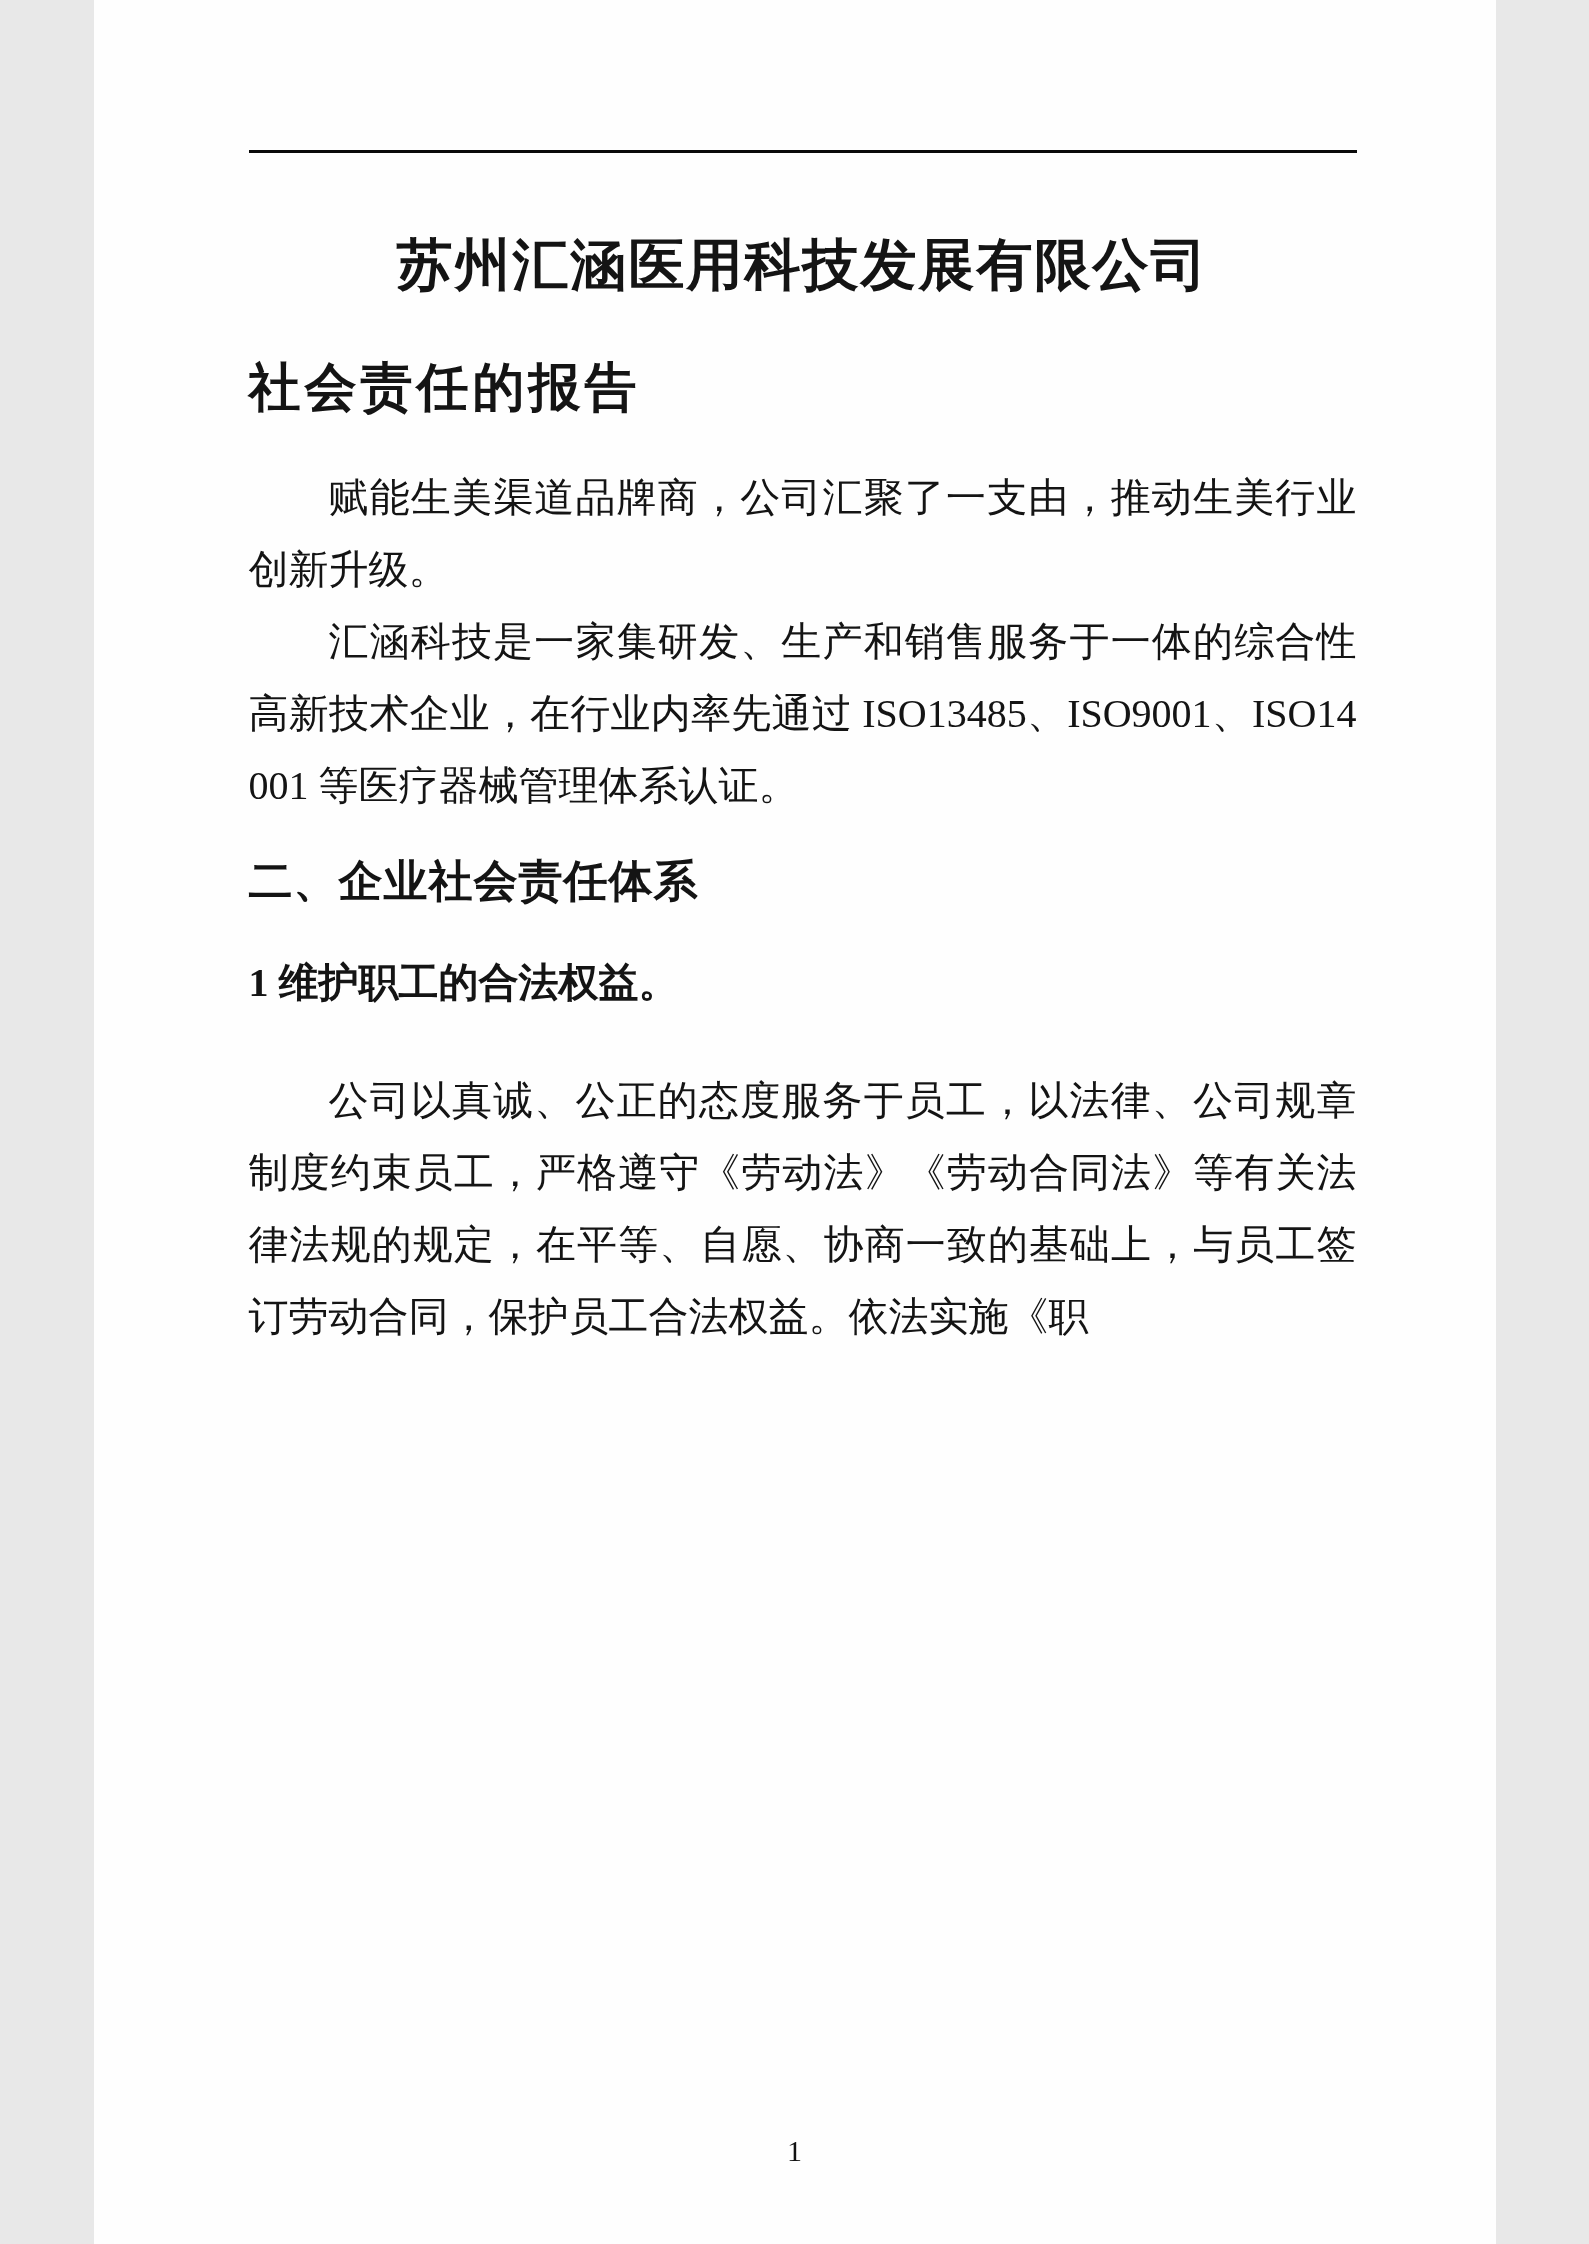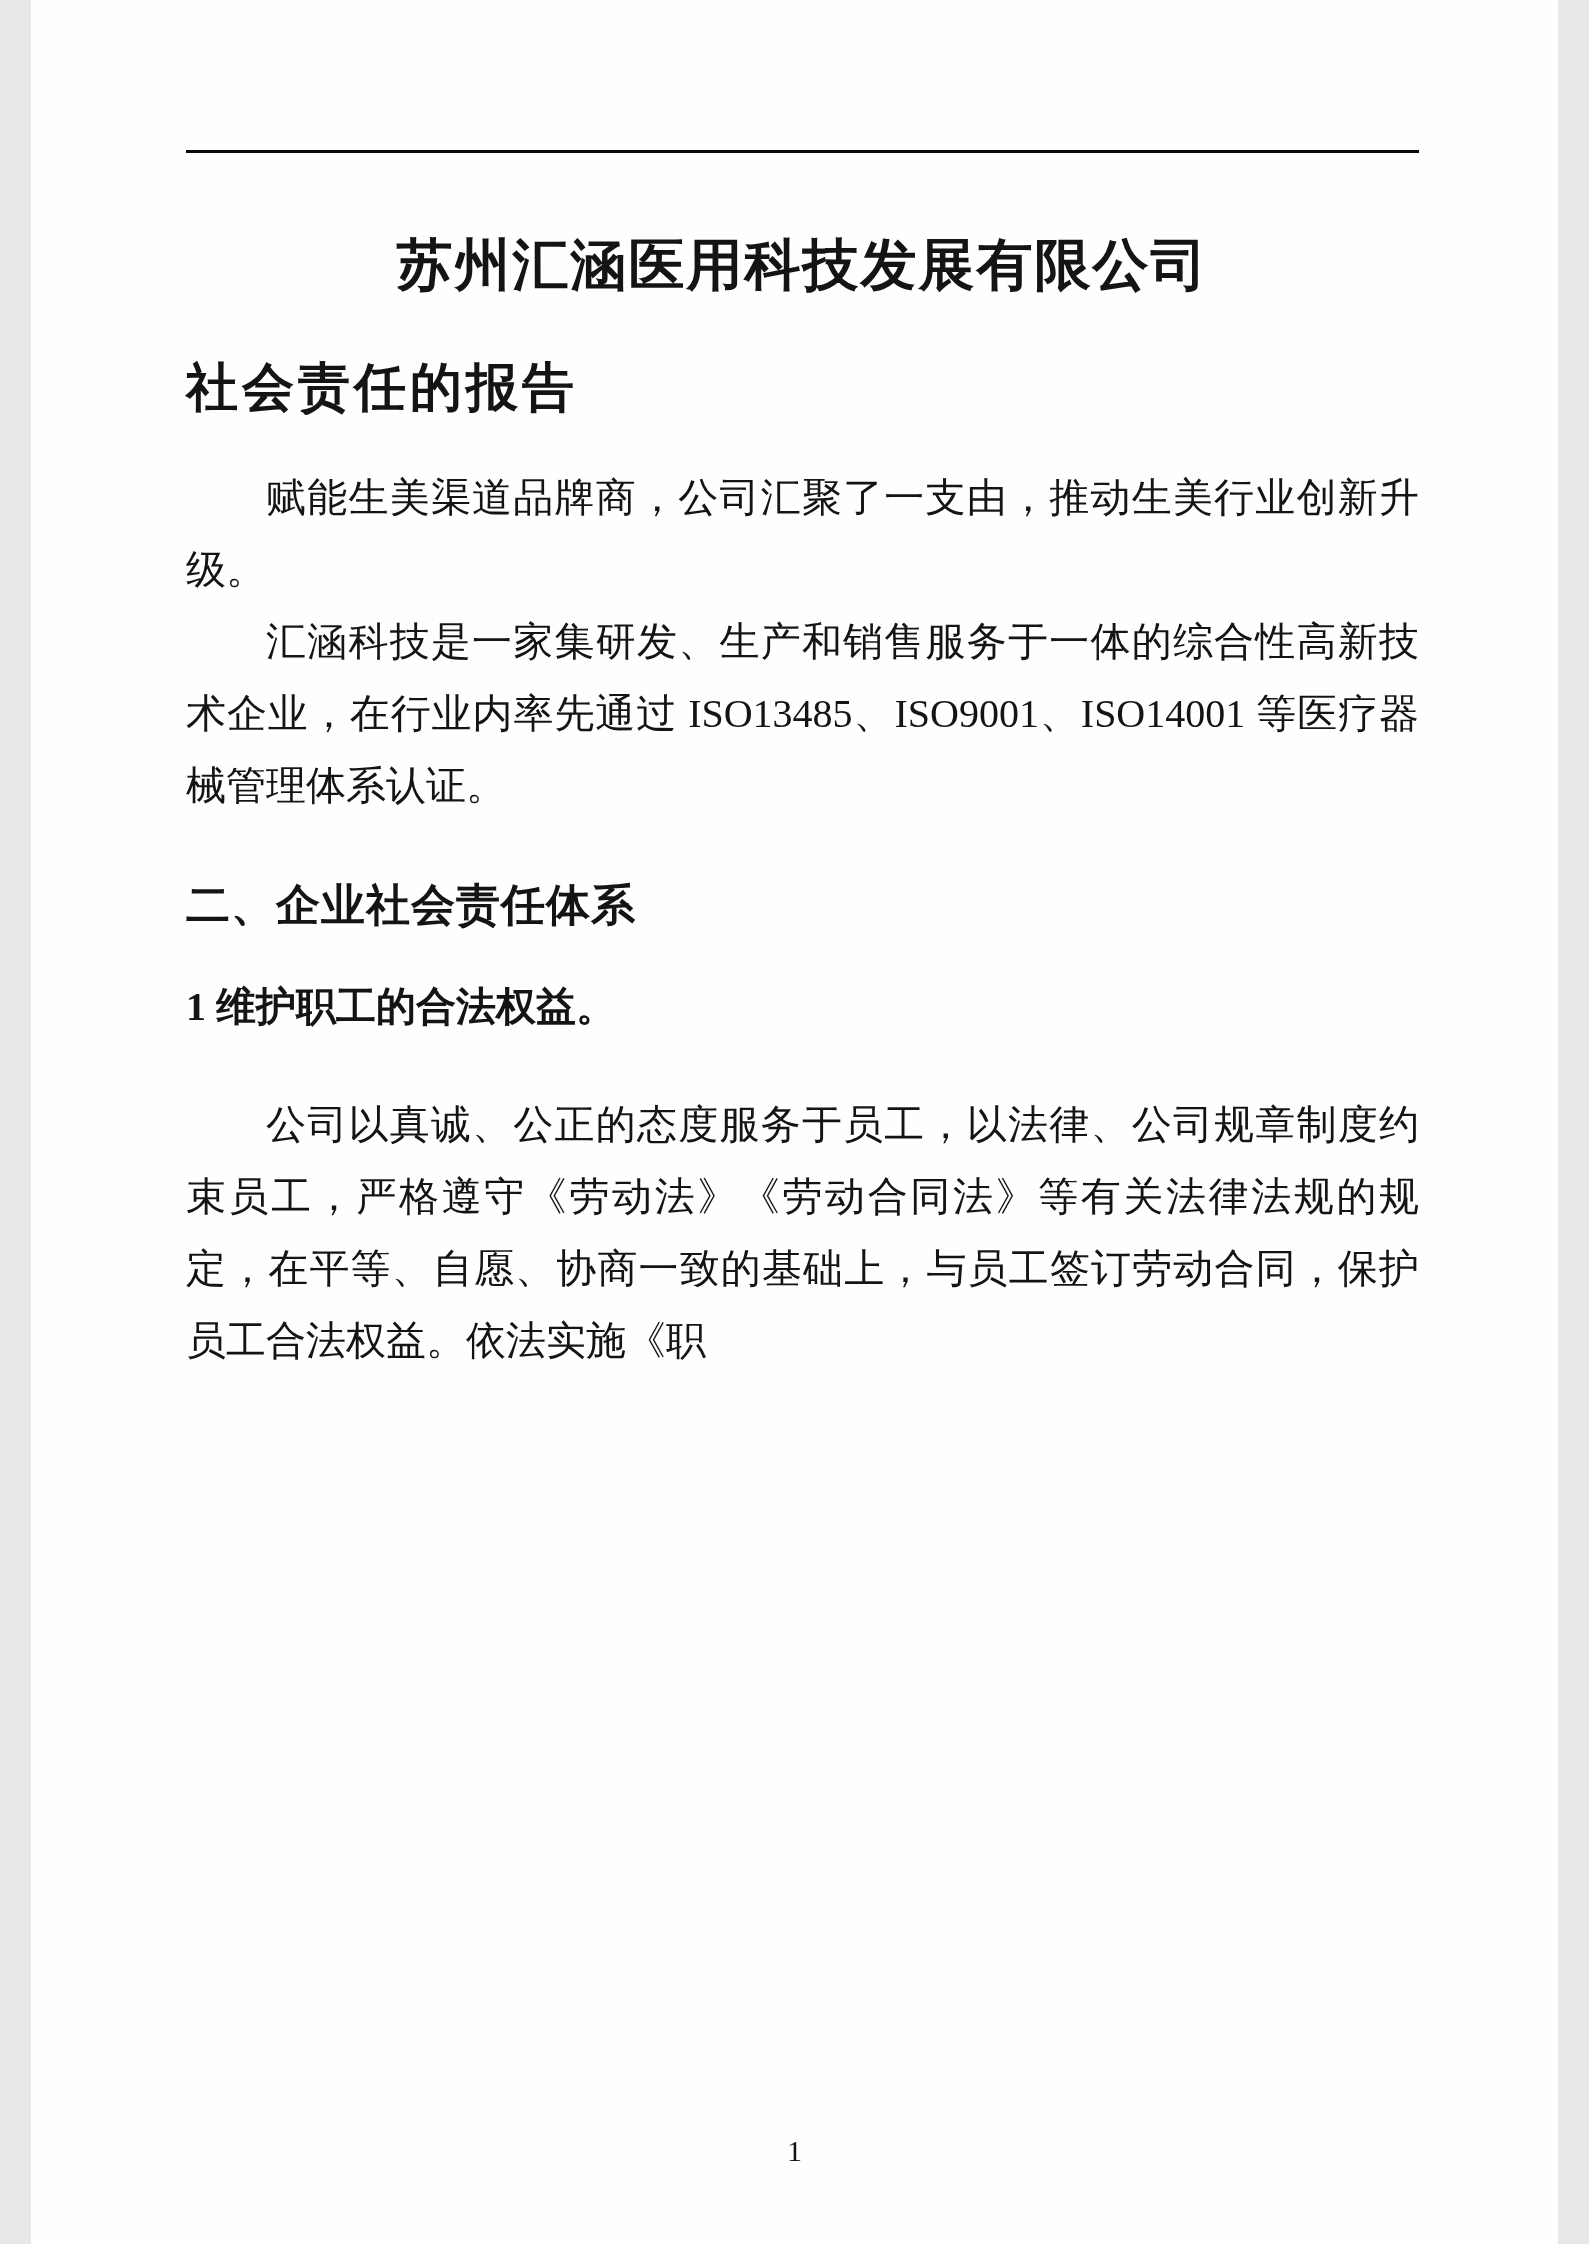--- a/index.html
+++ b/index.html
@@ -1,18 +1,18 @@
 <!DOCTYPE html>
 <html lang="zh"><head>
 <meta charset="utf-8">
 <style>
   html,body{margin:0;padding:0;background:#e8e8e8;}
   .page{
     position:relative;
-    width:1527px;height:2244px;
+    width:1402px;height:2244px;
     margin:0 auto;
     background:#fefefe;
     color:#141414;
     font-family:"Liberation Serif","DejaVu Serif",serif;
     overflow:hidden;
     box-sizing:border-box;
   }
   .content{
     padding:0 139px 0 155px;
     box-sizing:border-box;
@@ -38,21 +38,21 @@
     line-height:1.1;
   }
   .sec-heading{
     margin:86px 0 0 0;
     font-size:44px;
     font-weight:bold;
     letter-spacing:1px;
     line-height:1.2;
   }
   .sec-heading.second{
-    margin-top:58px;
+    margin-top:34px;
   }
   .sub-heading{
     margin:48px 0 0 0;
     font-size:40px;
     font-weight:bold;
     line-height:1.3;
   }
   .body-block{
     margin-top:46px;
   }

